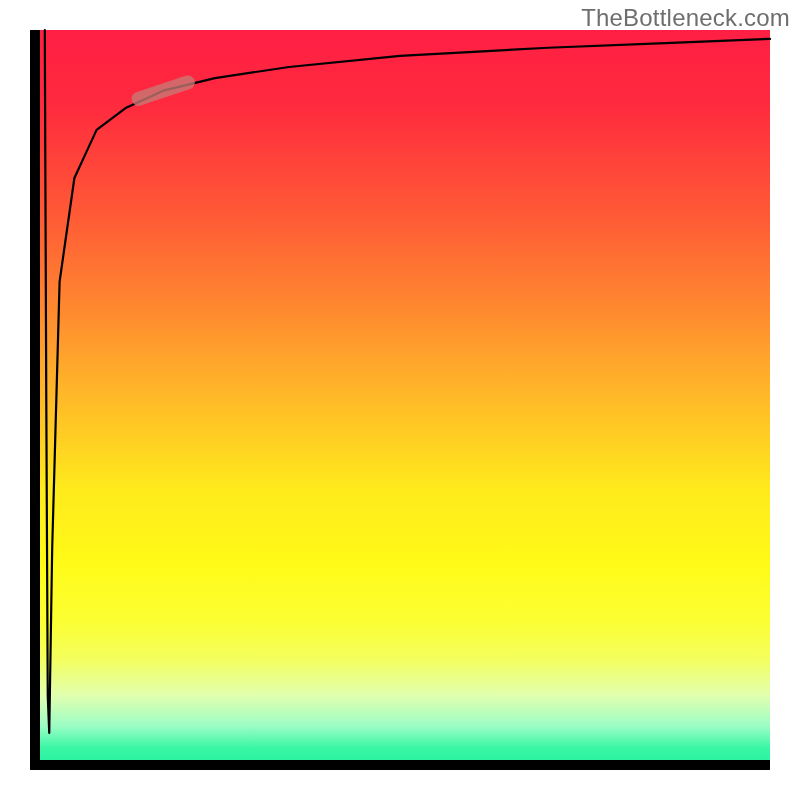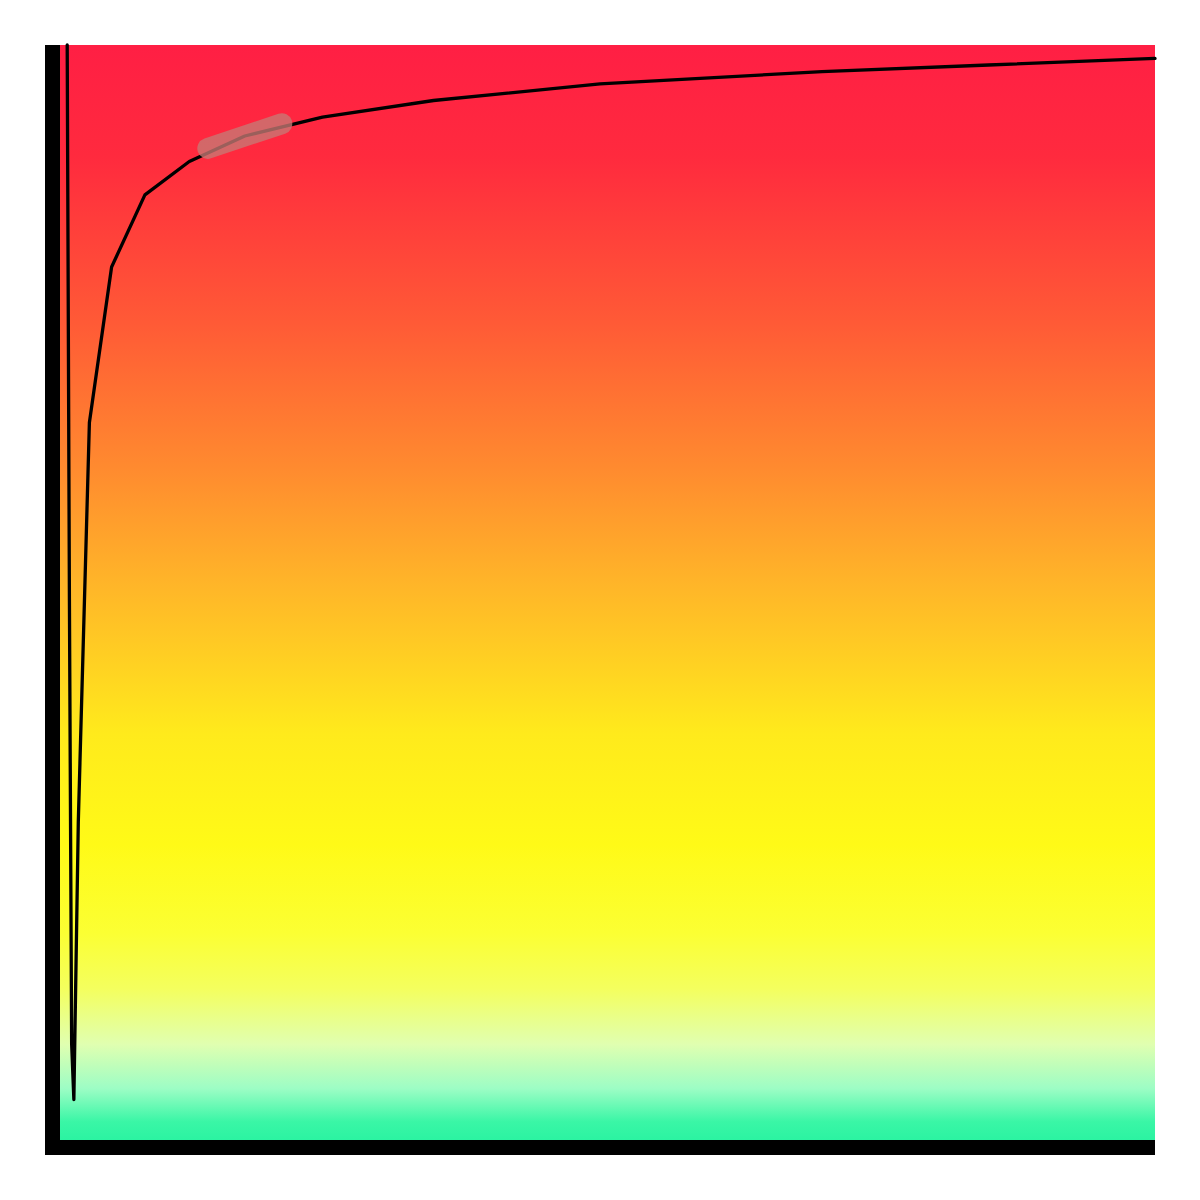--- a/index.html
+++ b/index.html
@@ -94,13 +94,14 @@
   <div class="plot"></div>
 
   <svg class="curve" viewBox="0 0 740 740" preserveAspectRatio="none">
     <path id="curvePath" class="curve-path" d="M14.80 0.00 L16.28 370.00 L17.76 666.00 L19.24 703.00 L22.20 518.00 L29.60 251.60 L44.40 148.00 L66.60 99.90 L96.20 77.70 L133.20 60.68 L185.00 48.10 L259.00 37.00 L370.00 25.90 L518.00 17.76 L629.00 13.32 L740.00 8.88"></path>
     <line id="markerLine" class="marker" x1="108.53" y1="68.90" x2="157.87" y2="52.46"></line>
   </svg>
 
   <div class="axis axis-y"></div>
   <div class="axis axis-x"></div>
 
+  <div class="watermark">TheBottleneck.com</div>
 </div>
 
 </body></html>

